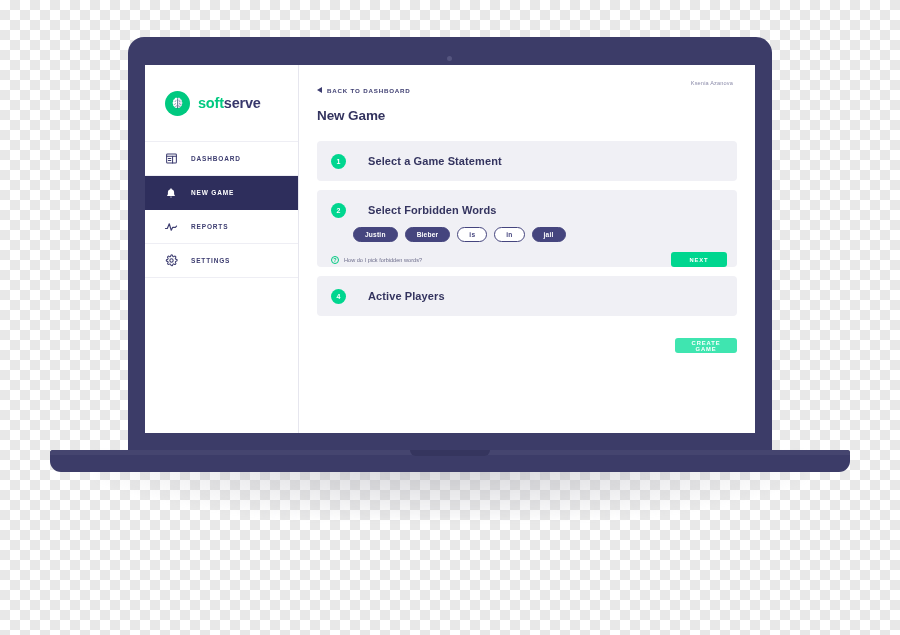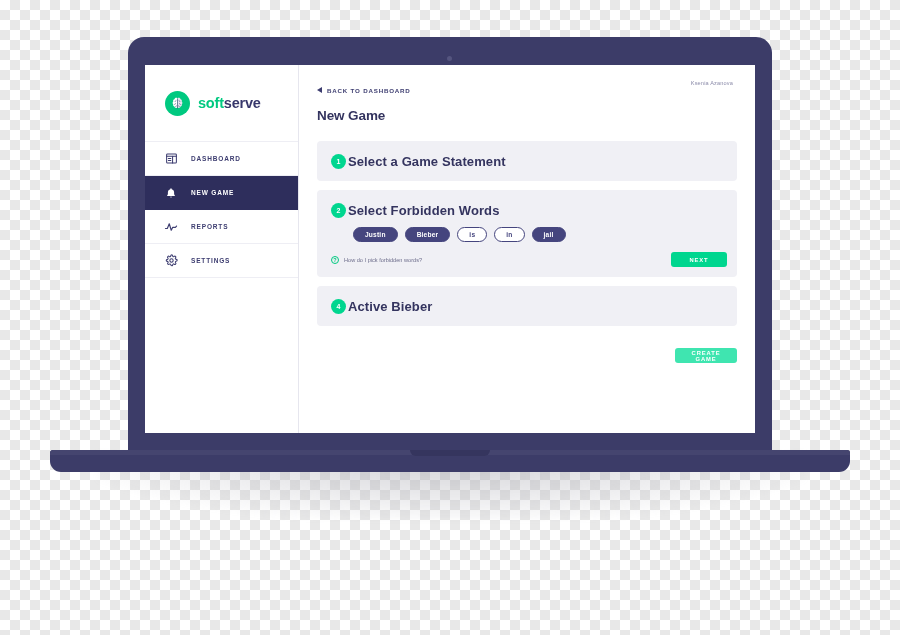--- a/index.html
+++ b/index.html
@@ -224,29 +224,29 @@
     background: #00d68f;
     color: #ffffff;
     font-size: 7px;
     font-weight: bold;
     display: flex;
     align-items: center;
     justify-content: center;
     flex: 0 0 auto;
   }
   .card-title {
-    margin-left: 2px;
-    font-size: 13px;
+    margin-left: 22px;
+    font-size: 11px;
     font-weight: bold;
     color: #34345f;
     letter-spacing: 0.1px;
   }
 
   
-  #card-step2 { padding-bottom: 10px; }
+  #card-step2 { }
   #word-pills {
     display: flex;
     align-items: center;
     gap: 7px;
     padding: 0 0 0 36px;
     margin-top: -3px;
   }
   .pill {
     height: 15px;
     border-radius: 8px;
@@ -451,21 +451,21 @@
               <span id="help-label">How do I pick forbidden words?</span>
             </div>
             <button id="next-button">NEXT</button>
           </div>
         </div>
 
 
         <div class="card">
           <div class="card-header">
             <span class="step-badge">4</span>
-            <span class="card-title">Active Bieber</span>
+            <span class="card-title">Active Players</span>
           </div>
         </div>
 
         <div id="footer-actions">
           <button id="create-game-button">CREATE GAME</button>
         </div>
 
       </div>
     </div>
 

